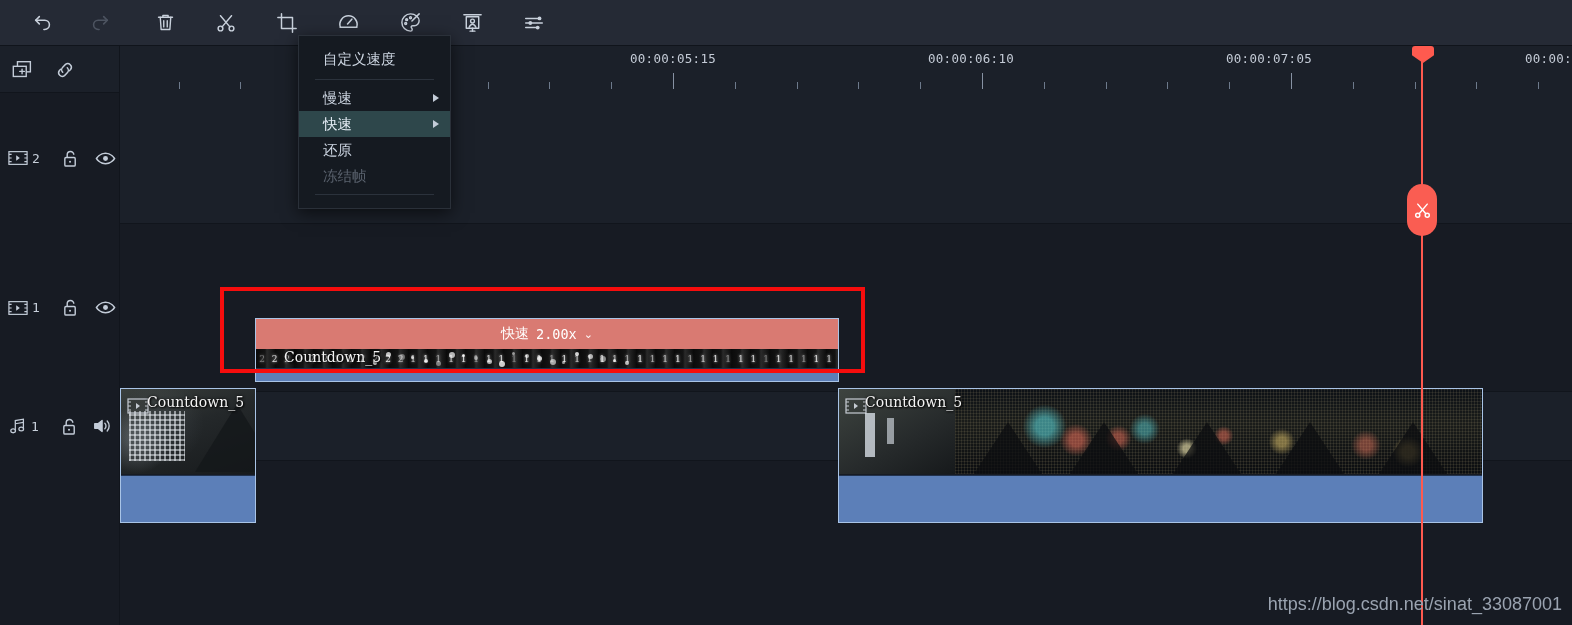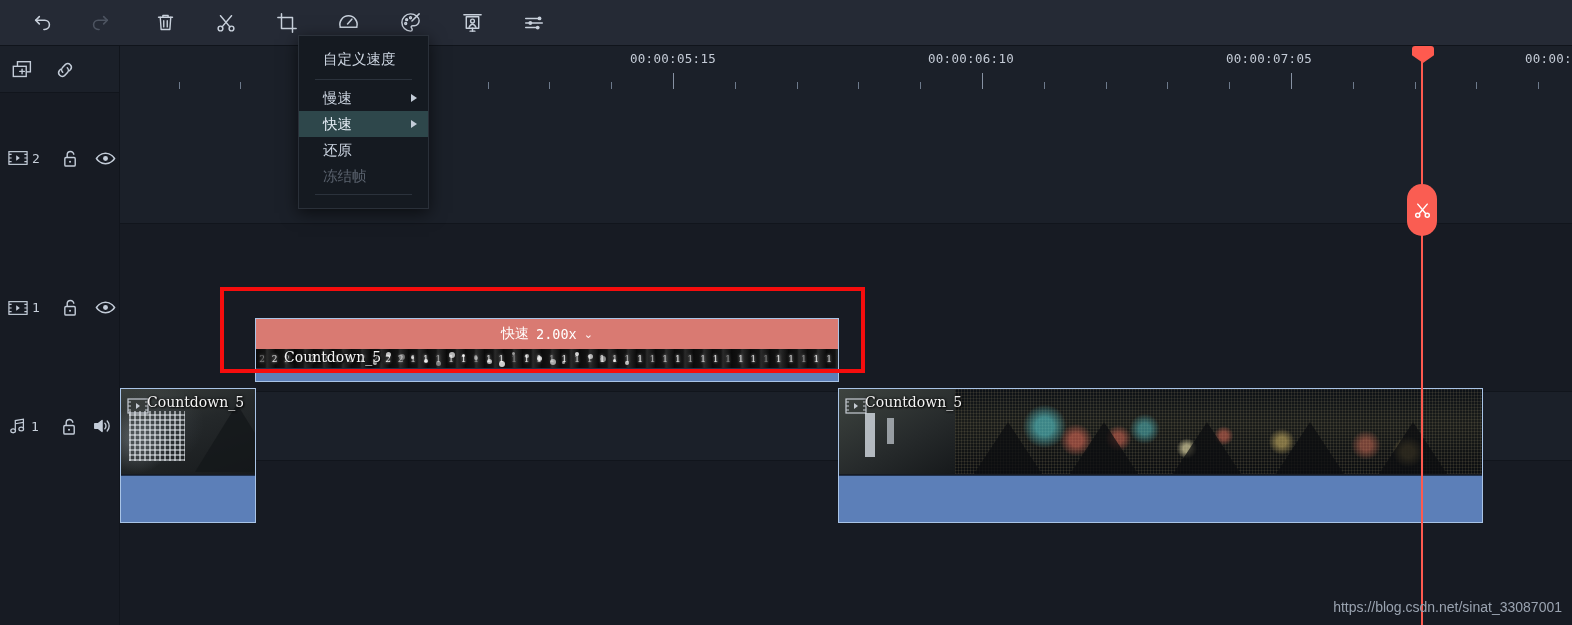--- a/index.html
+++ b/index.html
@@ -170,21 +170,21 @@
   }
   .splitbtn{
     position:absolute; width:30px; height:52px; background:#fa5d52;
     border-radius:15px; z-index:42;
     display:flex; align-items:center; justify-content:center; cursor:pointer;
   }
   .annot{
     position:absolute; border:4px solid #f60d0d; z-index:50; pointer-events:none;
   }
   .watermark{
-    position:absolute; right:10px; bottom:10px; color:#9aa3b0; font-size:14px; z-index:55;
+    position:absolute; right:10px; bottom:10px; color:#9aa3b0; font-size:18px; z-index:55;
     font-family:"Liberation Sans", sans-serif;
   }
 </style>
 </head>
 <body>
 
 <div id="app">
 
   <div class="toolbar">
     <div style="width:20px"></div>
@@ -544,21 +544,21 @@
   <div class="playhandle" style="left:1412px; top:46px;"></div>
   <div class="playline" style="left:1421px; top:58px; height:567px;"></div>
   <div class="splitbtn" style="left:1407px; top:184px;">
     <svg width="19" height="19" viewBox="0 0 24 24" fill="none" stroke="#ffffff" stroke-width="1.8" stroke-linecap="round">
       <circle cx="6" cy="18" r="2.6"></circle>
         <circle cx="18" cy="18" r="2.6"></circle>
       <path d="M7.8 16.2L18 4M16.2 16.2L6 4"></path>
     </svg>
   </div>
 
-  <div class="menu" id="ctxmenu" style="left: 298px; top: 35px; width: 131px; padding-top: 8px; padding-bottom: 8px;">
+  <div class="menu" id="ctxmenu" style="left: 298px; top: 35px; width: 153px; padding-top: 8px; padding-bottom: 8px;">
       <div class="mi" style="height: 30px; margin-bottom: 2px;">
         <span>自定义速度</span>
       </div>
       <div class="msep"></div>
       <div class="mi" style="height: 26px;">
         <span>慢速</span>
         <span class="arrow"></span>
       </div>
       <div class="mi sel" style="height: 26px;">
         <span>快速</span>

